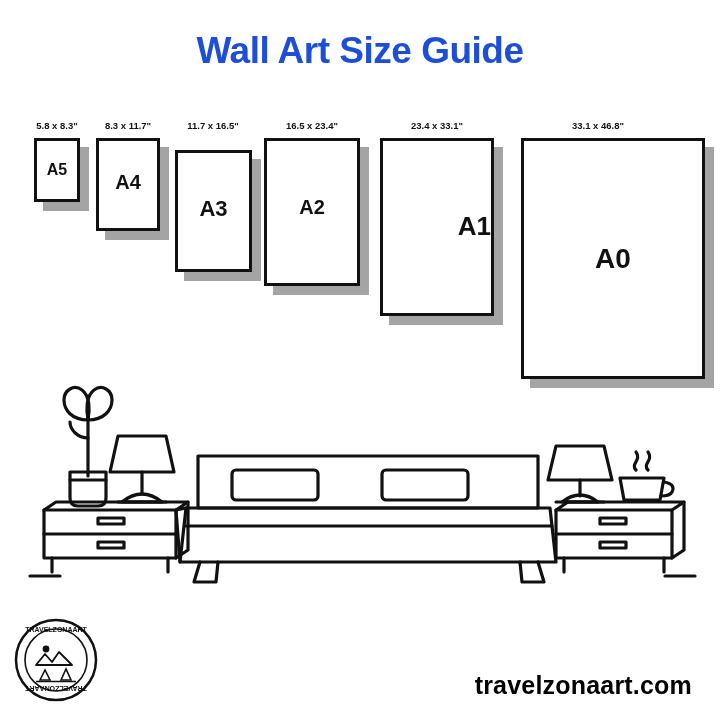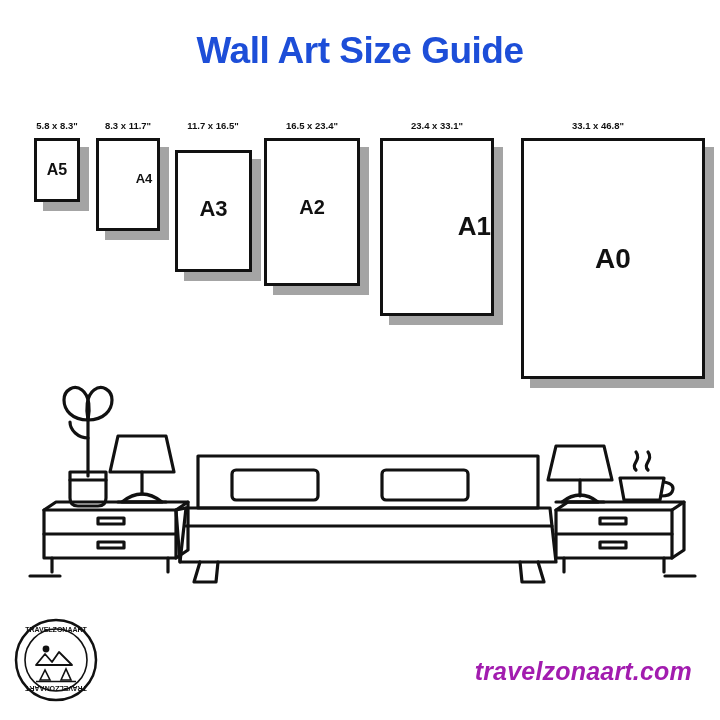--- a/index.html
+++ b/index.html
@@ -76,26 +76,25 @@
     left: 0;
     top: 376px;
     width: 720px;
     height: 230px;
   }
 
   
   .footer-url {
     position: absolute;
     right: 28px;
-    bottom: 34px;
+    bottom: 20px;
     font-size: 25px;
     font-weight: bold;
-    color: #a21caf;
+    color: #000000;
     letter-spacing: 0.2px;
-    font-style: italic;
   }
   .logo {
     position: absolute;
     left: 14px;
     bottom: 18px;
     width: 84px;
     height: 84px;
   }
   .logo-text-top, .logo-text-bottom {
     font-size: 7px;
@@ -115,21 +114,21 @@
     <div class="frame-wrap" style="left:34px; top:0px; width:46px; height:300px;">
       <div class="frame-dim" style="top:10px; left:23px;">5.8 x 8.3"</div>
       <div class="frame-box" style="left:0px; top:28px; width:46px; height:64px;">
         <div class="frame-label" style="top:20px; font-size:16px;">A5</div>
       </div>
     </div>
 
     <div class="frame-wrap" style="left:96px; top:0px; width:64px; height:300px;">
       <div class="frame-dim" style="top:10px; left:32px;">8.3 x 11.7"</div>
       <div class="frame-box" style="left:0px; top:28px; width:64px; height:93px;">
-        <div class="frame-label" style="top:30px; font-size:13px;padding-left:16px;">A4</div>
+        <div class="frame-label" style="top:30px; font-size:20px;">A4</div>
       </div>
     </div>
 
     <div class="frame-wrap" style="left:175px; top:0px; width:77px; height:300px;">
       <div class="frame-dim" style="top:10px; left:38px;">11.7 x 16.5"</div>
       <div class="frame-box" style="left:0px; top:28px; width:77px; height:122px;margin-top:12px;">
         <div class="frame-label" style="top:43px; font-size:22px;">A3</div>
       </div>
     </div>
 

